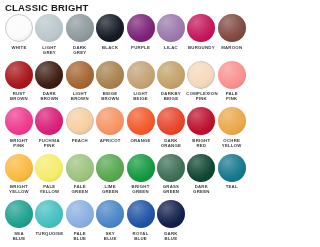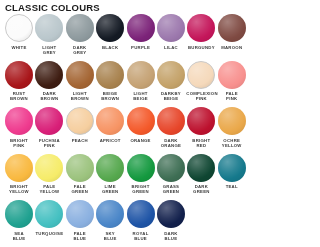--- a/index.html
+++ b/index.html
@@ -80,21 +80,21 @@
     text-transform: uppercase;
     width: 30px;
     word-spacing: normal;
   }
   .label .ln { display: block; }
 </style>
 </head>
 <body>
 
 <div id="page">
-  <div class="title">CLASSIC COLOURS</div>
+  <div class="title">CLASSIC BRIGHT</div>
   <div class="grid">
       <div class="row">
         <div class="cell">
           <div class="swatch outlined" style="background-color: rgb(251, 251, 251);"></div>
           <div class="label">
             <span class="ln">WHITE</span>
           </div>
         </div>
         <div class="cell">
           <div class="swatch" style="background-color: rgb(186, 199, 204);"></div>

